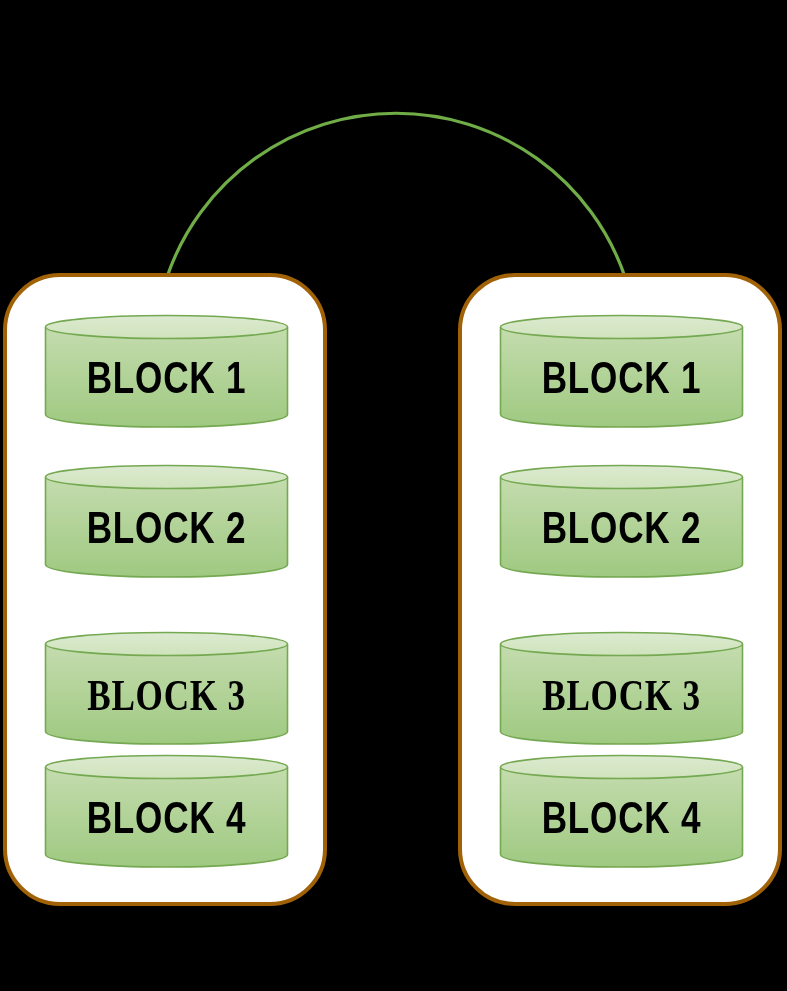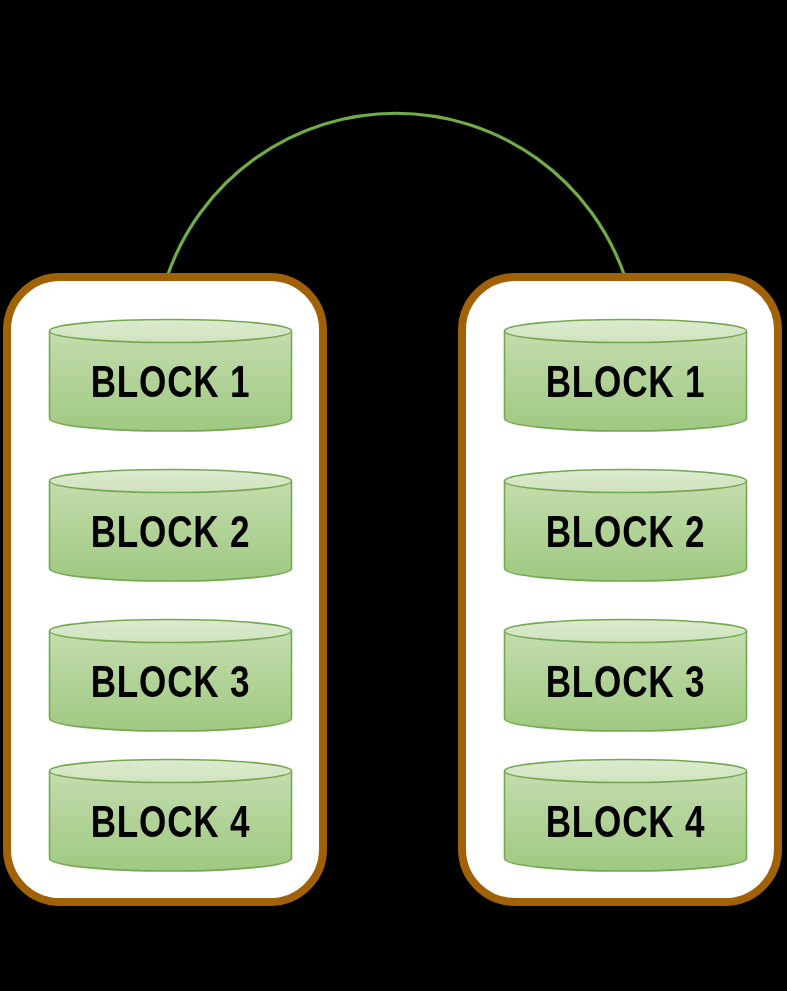--- a/index.html
+++ b/index.html
@@ -22,36 +22,36 @@
     left: 0;
     top: 0;
     pointer-events: none;
   }
   .panel {
     position: absolute;
     top: 273px;
     width: 324px;
     height: 633px;
     background: #ffffff;
-    border: 8px solid #a16207;
+    border: 4px solid #a16207;
     border-radius: 57px;
     box-sizing: border-box;
   }
   .panel.left  { left: 3px; }
   .panel.right { left: 458px; }
 
   .cylinder {
     position: absolute;
     left: 37px;
     width: 245px;
     height: 114px;
   }
   .cyl-pos-0 { top: 37px; }
   .cyl-pos-1 { top: 187px; text-align: center; }
-  .cyl-pos-2 { top: 337px; }
+  .cyl-pos-2 { top: 354px; font-family: Liberation Serif, serif; }
   .cyl-pos-3 { top: 477px; text-decoration: underline; }
 
   .cylinder svg {
     position: absolute;
     left: 0;
     top: 0;
     display: block;
   }
   .cyl-label {
     position: absolute;

